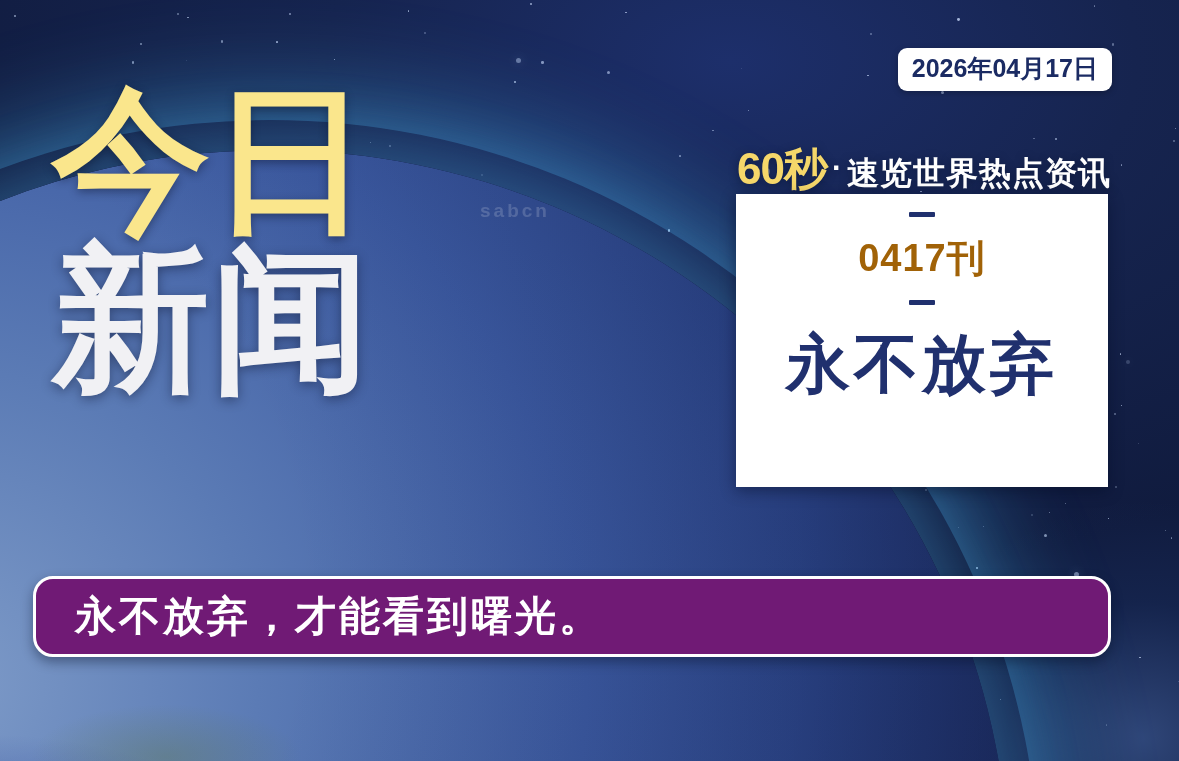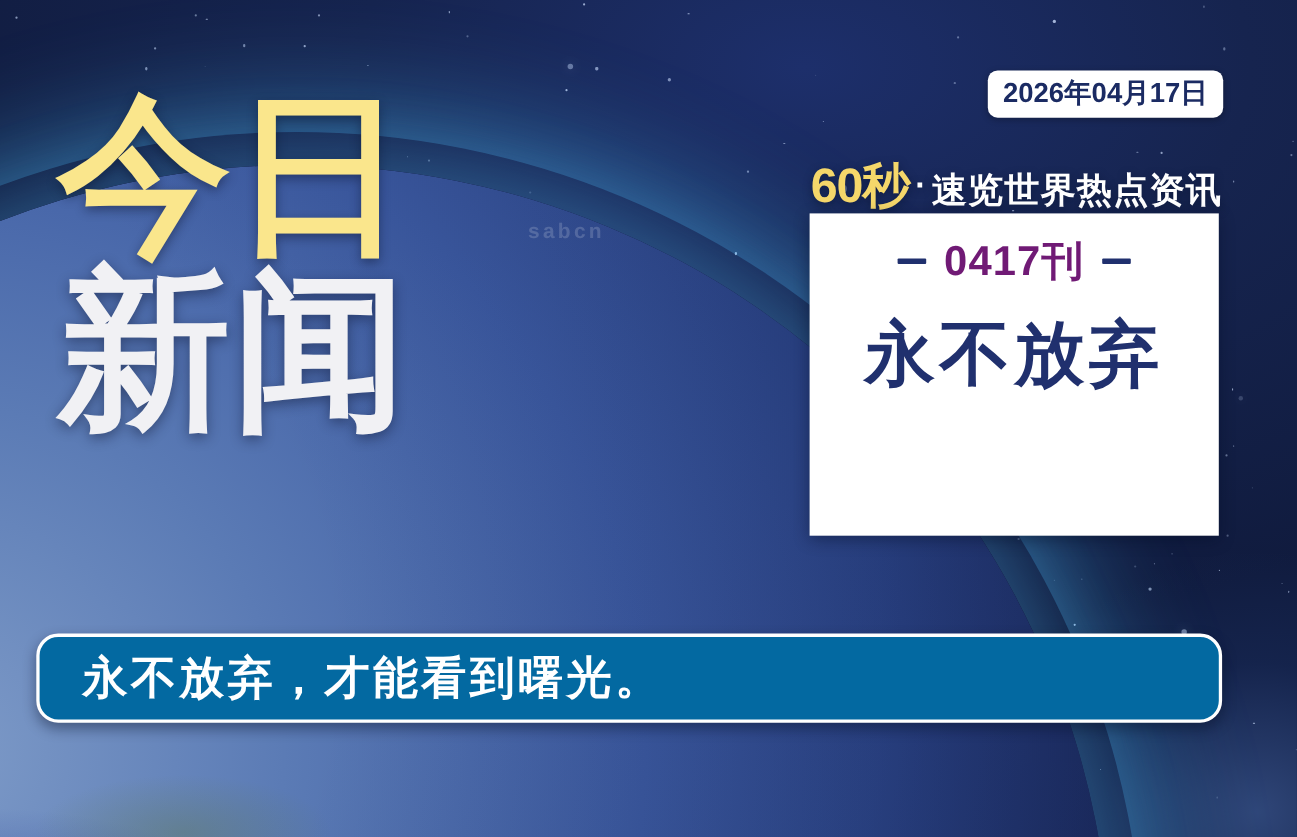--- a/index.html
+++ b/index.html
@@ -92,21 +92,21 @@
     font-size:158px;
     color:#f1f1f4;
     text-shadow:0 3px 12px rgba(10,18,45,.45);
     display:block;
     margin-top:14px;
   }
 
   
   .date-badge{
     position:absolute;
-    right:67px; top:64px;
+    right:67px; top:48px;
     background:#ffffff;
     color:#1b2b63;
     font-size:25px;
     font-weight:700;
     padding:4px 14px 6px;
     border-radius:9px;
     letter-spacing:0px;
     white-space:nowrap;
     box-shadow:0 2px 6px rgba(0,0,0,.25);
   }
@@ -133,25 +133,26 @@
     box-shadow:0 4px 14px rgba(5,12,35,.45);
     display:flex;
     flex-direction:column;
     align-items:center;
     justify-content:flex-start;
     padding-top:18px;
   }
   .card-issue{
     font-size:38px;
     font-weight:700;
-    color:#701a75;
+    color:#a16207;
     letter-spacing:1px;
     display:flex;
     align-items:center;
     gap:16px;
+    flex-direction:column;
   }
   .dash{
     display:inline-block;
     width:26px; height:5px;
     background:#20306e;
     border-radius:1px;
   }
   .card-week{
     margin-top:20px;
     font-size:60px;
@@ -165,21 +166,21 @@
     font-weight:700;
     color:#20306e;
     letter-spacing:4px;
   }
 
   
   .quote{
     position:absolute;
     left:33px; top:576px;
     width:1078px; height:81px;
-    background:#0369a1;
+    background:#701a75;
     border:3px solid #ffffff;
     border-radius:20px;
     display:flex;
     align-items:center;
     box-shadow:0 5px 12px rgba(5,12,35,.40);
   }
   .quote-text{
     margin-left:39px;
     color:#ffffff;
     font-size:41px;

